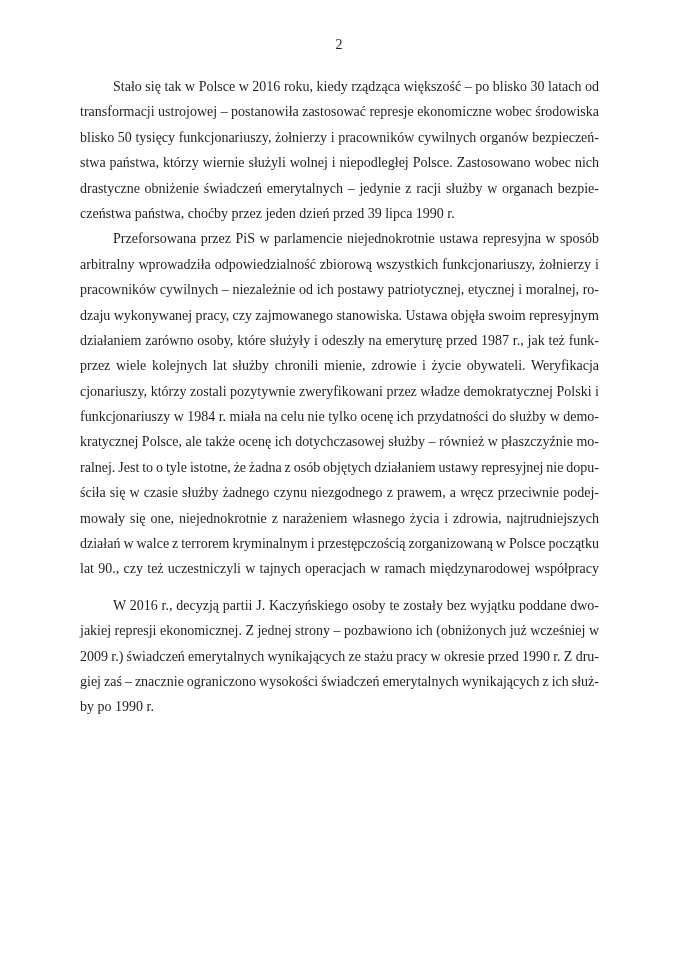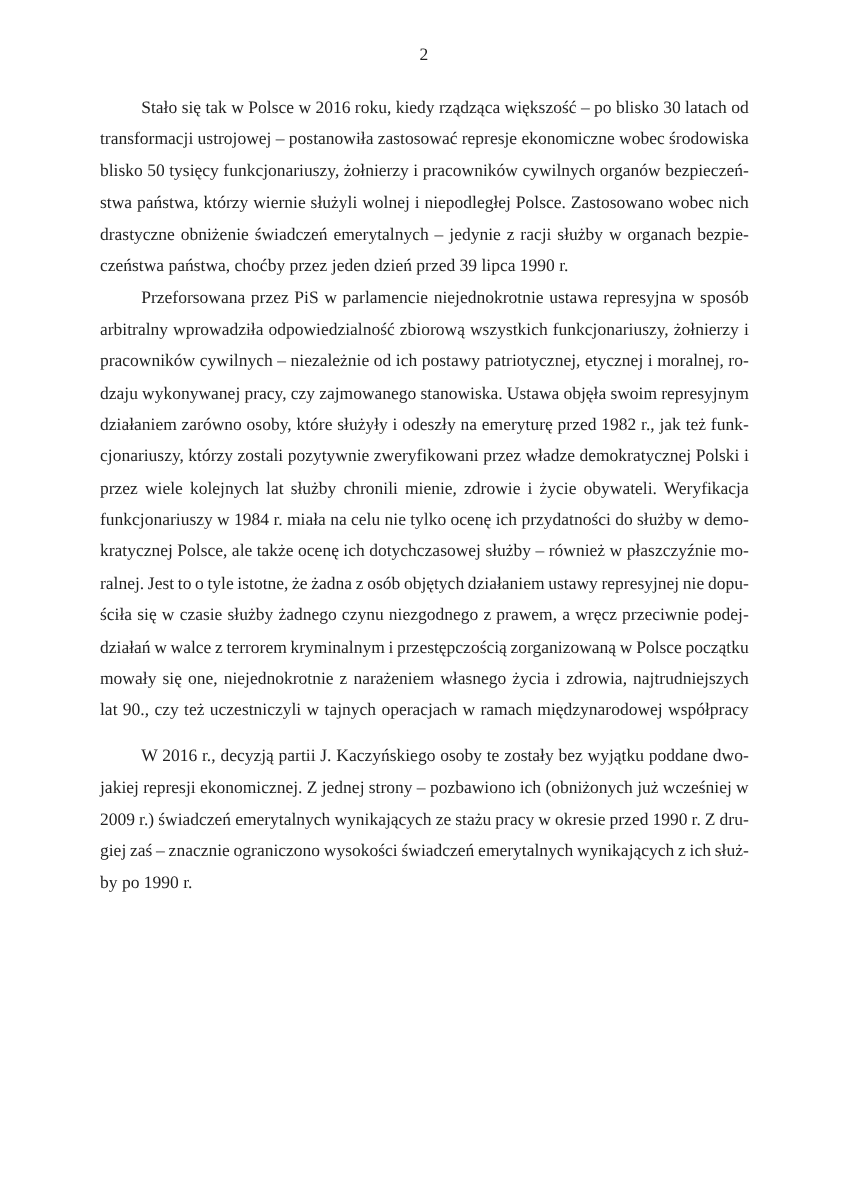--- a/index.html
+++ b/index.html
@@ -67,29 +67,29 @@
         <div class="line">blisko 50 tysięcy funkcjonariuszy, żołnierzy i pracowników cywilnych organów bezpieczeń-</div>
         <div class="line">stwa państwa, którzy wiernie służyli wolnej i niepodległej Polsce. Zastosowano wobec nich</div>
         <div class="line">drastyczne obniżenie świadczeń emerytalnych – jedynie z racji służby w organach bezpie-</div>
         <div class="line last">czeństwa państwa, choćby przez jeden dzień przed 39 lipca 1990 r.</div>
       </div>
       <div class="paragraph">
         <div class="line first">Przeforsowana przez PiS w parlamencie niejednokrotnie ustawa represyjna w sposób</div>
         <div class="line">arbitralny wprowadziła odpowiedzialność zbiorową wszystkich funkcjonariuszy, żołnierzy i</div>
         <div class="line">pracowników cywilnych – niezależnie od ich postawy patriotycznej, etycznej i moralnej, ro-</div>
         <div class="line">dzaju wykonywanej pracy, czy zajmowanego stanowiska. Ustawa objęła swoim represyjnym</div>
-        <div class="line">działaniem zarówno osoby, które służyły i odeszły na emeryturę przed 1982 r., jak też funk-</div>
+        <div class="line">działaniem zarówno osoby, które służyły i odeszły na emeryturę przed 1987 r., jak też funk-</div>
+        <div class="line">przez wiele kolejnych lat służby chronili mienie, zdrowie i życie obywateli. Weryfikacja</div>
         <div class="line">cjonariuszy, którzy zostali pozytywnie zweryfikowani przez władze demokratycznej Polski i</div>
-        <div class="line">przez wiele kolejnych lat służby chronili mienie, zdrowie i życie obywateli. Weryfikacja</div>
         <div class="line">funkcjonariuszy w 1984 r. miała na celu nie tylko ocenę ich przydatności do służby w demo-</div>
         <div class="line">kratycznej Polsce, ale także ocenę ich dotychczasowej służby – również w płaszczyźnie mo-</div>
         <div class="line">ralnej. Jest to o tyle istotne, że żadna z osób objętych działaniem ustawy represyjnej nie dopu-</div>
         <div class="line">ściła się w czasie służby żadnego czynu niezgodnego z prawem, a wręcz przeciwnie podej-</div>
+        <div class="line">mowały się one, niejednokrotnie z narażeniem własnego życia i zdrowia, najtrudniejszych</div>
         <div class="line">działań w walce z terrorem kryminalnym i przestępczością zorganizowaną w Polsce początku</div>
-        <div class="line">mowały się one, niejednokrotnie z narażeniem własnego życia i zdrowia, najtrudniejszych</div>
         <div class="line">lat 90., czy też uczestniczyli w tajnych operacjach w ramach międzynarodowej współpracy</div>
       </div>
       <div class="paragraph spaced-before">
         <div class="line first">W 2016 r., decyzją partii J. Kaczyńskiego osoby te zostały bez wyjątku poddane dwo-</div>
         <div class="line">jakiej represji ekonomicznej. Z jednej strony – pozbawiono ich (obniżonych już wcześniej w</div>
         <div class="line">2009 r.) świadczeń emerytalnych wynikających ze stażu pracy w okresie przed 1990 r. Z dru-</div>
         <div class="line">giej zaś – znacznie ograniczono wysokości świadczeń emerytalnych wynikających z ich służ-</div>
         <div class="line last">by po 1990 r.</div>
       </div>
     </div>

